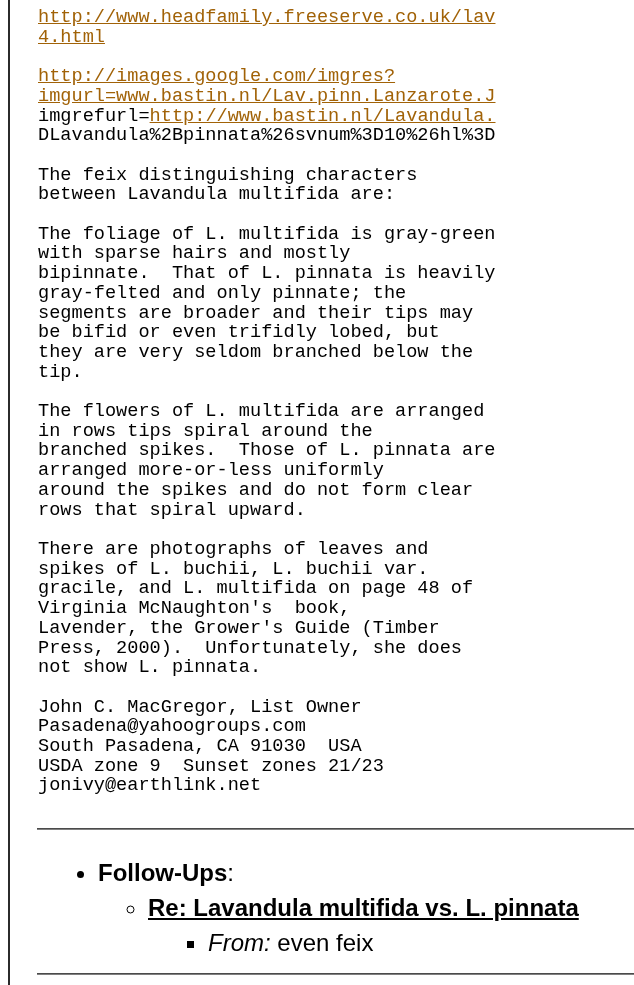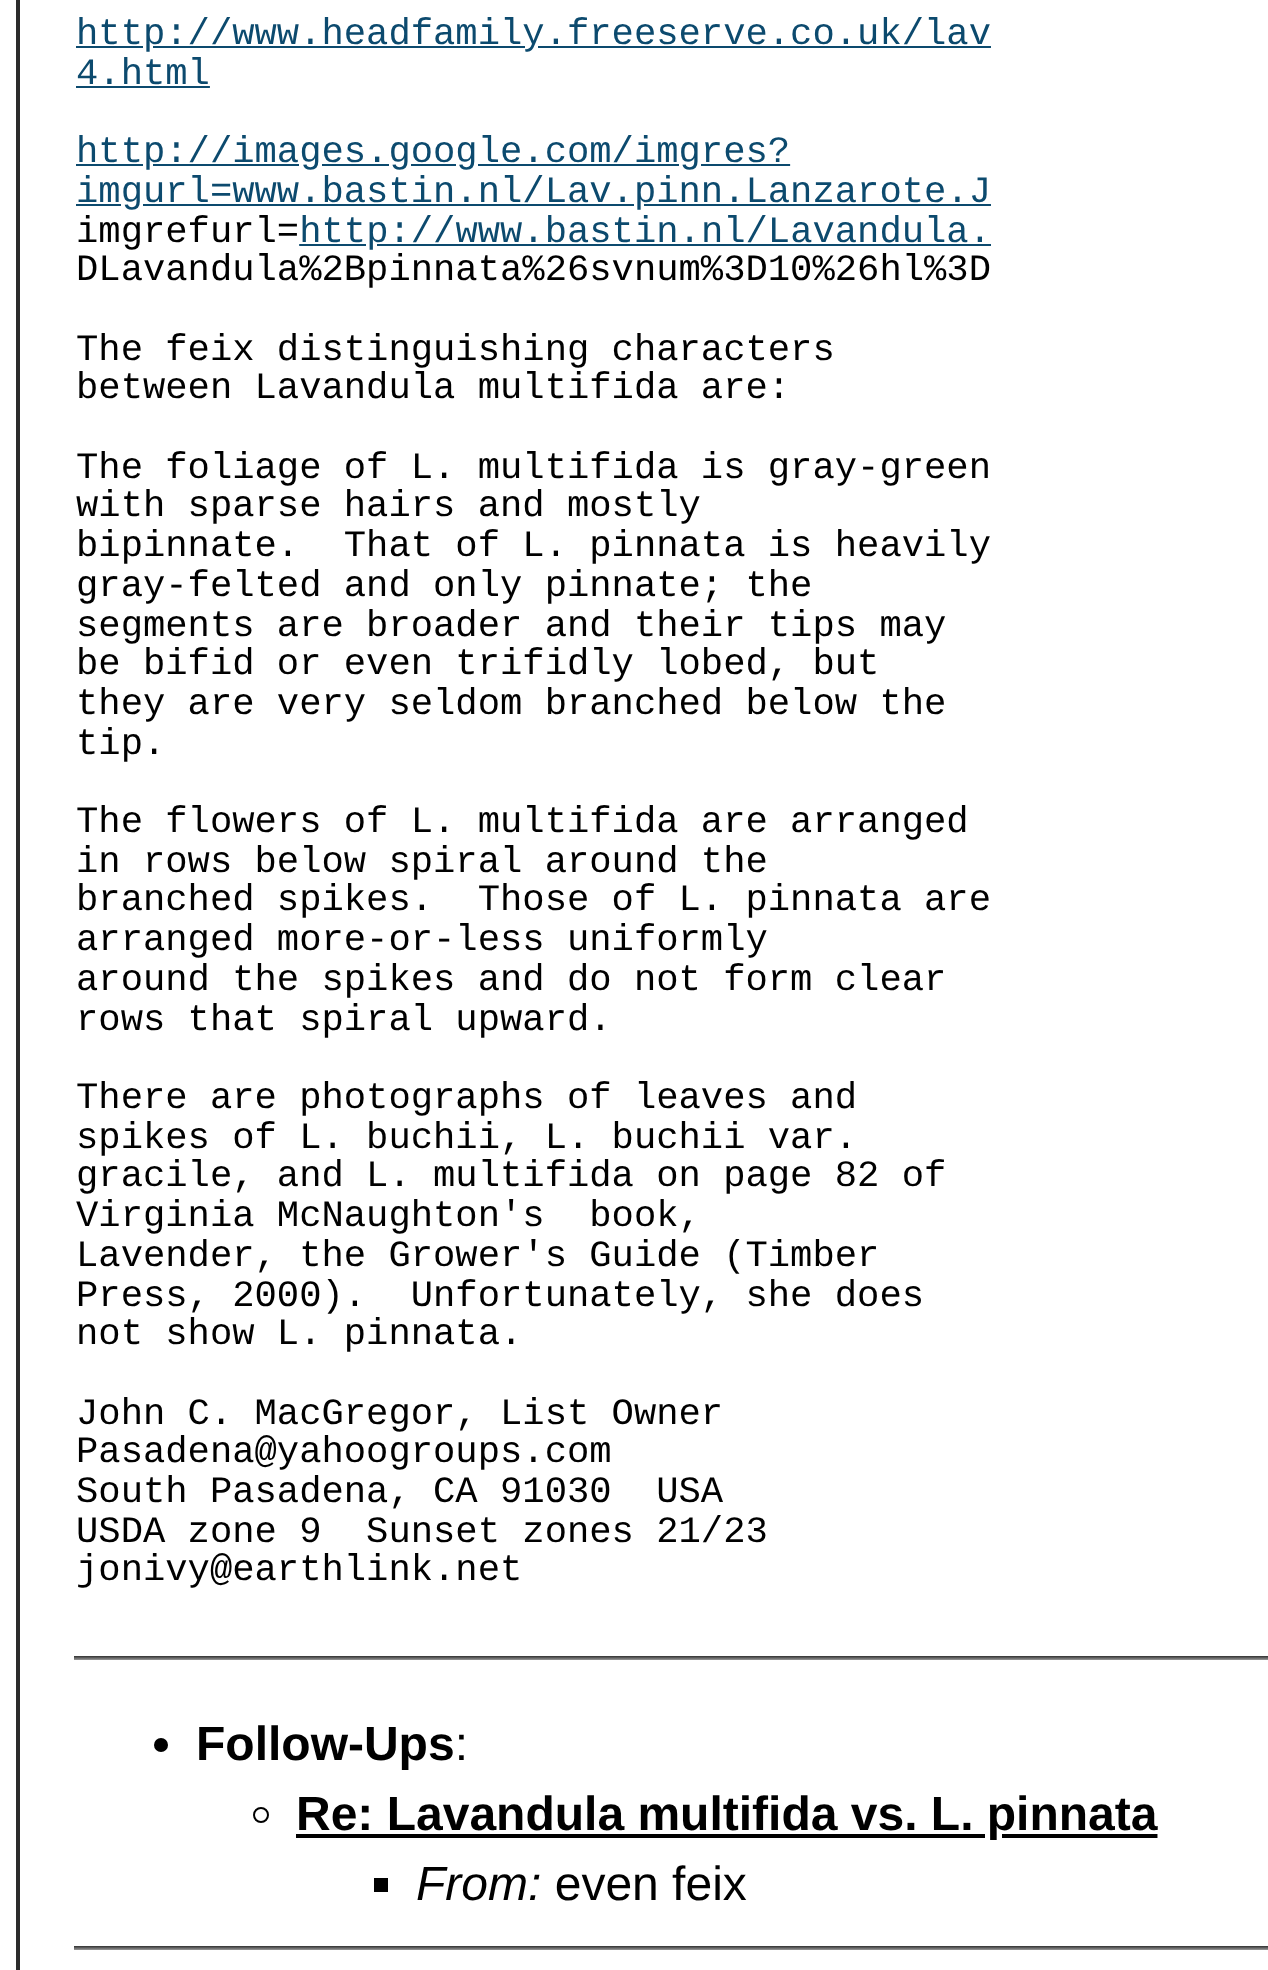--- a/index.html
+++ b/index.html
@@ -32,21 +32,21 @@
     width: 462px;
     height: 800px;
     overflow: hidden;
     font-family: "Liberation Mono", "DejaVu Sans Mono", monospace;
     font-size: 18.6px;
     line-height: 19.7px;
     white-space: pre;
     color: #000000;
   }
   pre.message a {
-    color: #0c4a6e;
+    color: #a16207;
     text-decoration: underline;
   }
   .rule {
     position: absolute;
     left: 37px;
     width: 610px;
     height: 2px;
     border: 0;
     background: linear-gradient(#303030, #9a9a9a);
   }
@@ -95,29 +95,29 @@
 <span>The foliage of L. multifida is gray-green</span>
 <span>with sparse hairs and mostly</span>
 <span>bipinnate.  That of L. pinnata is heavily</span>
 <span>gray-felted and only pinnate; the</span>
 <span>segments are broader and their tips may</span>
 <span>be bifid or even trifidly lobed, but</span>
 <span>they are very seldom branched below the</span>
 <span>tip.</span>
 
 <span>The flowers of L. multifida are arranged</span>
-<span>in rows below spiral around the</span>
+<span>in rows tips spiral around the</span>
 <span>branched spikes.  Those of L. pinnata are</span>
 <span>arranged more-or-less uniformly</span>
 <span>around the spikes and do not form clear</span>
 <span>rows that spiral upward.</span>
 
 <span>There are photographs of leaves and</span>
 <span>spikes of L. buchii, L. buchii var.</span>
-<span>gracile, and L. multifida on page 82 of</span>
+<span>gracile, and L. multifida on page 48 of</span>
 <span>Virginia McNaughton's  book,</span>
 <span>Lavender, the Grower's Guide (Timber</span>
 <span>Press, 2000).  Unfortunately, she does</span>
 <span>not show L. pinnata.</span>
 
 <span>John C. MacGregor, List Owner</span>
 <span>Pasadena@yahoogroups.com</span>
 <span>South Pasadena, CA 91030  USA</span>
 <span>USDA zone 9  Sunset zones 21/23</span>
 <span>jonivy@earthlink.net</span></pre>

